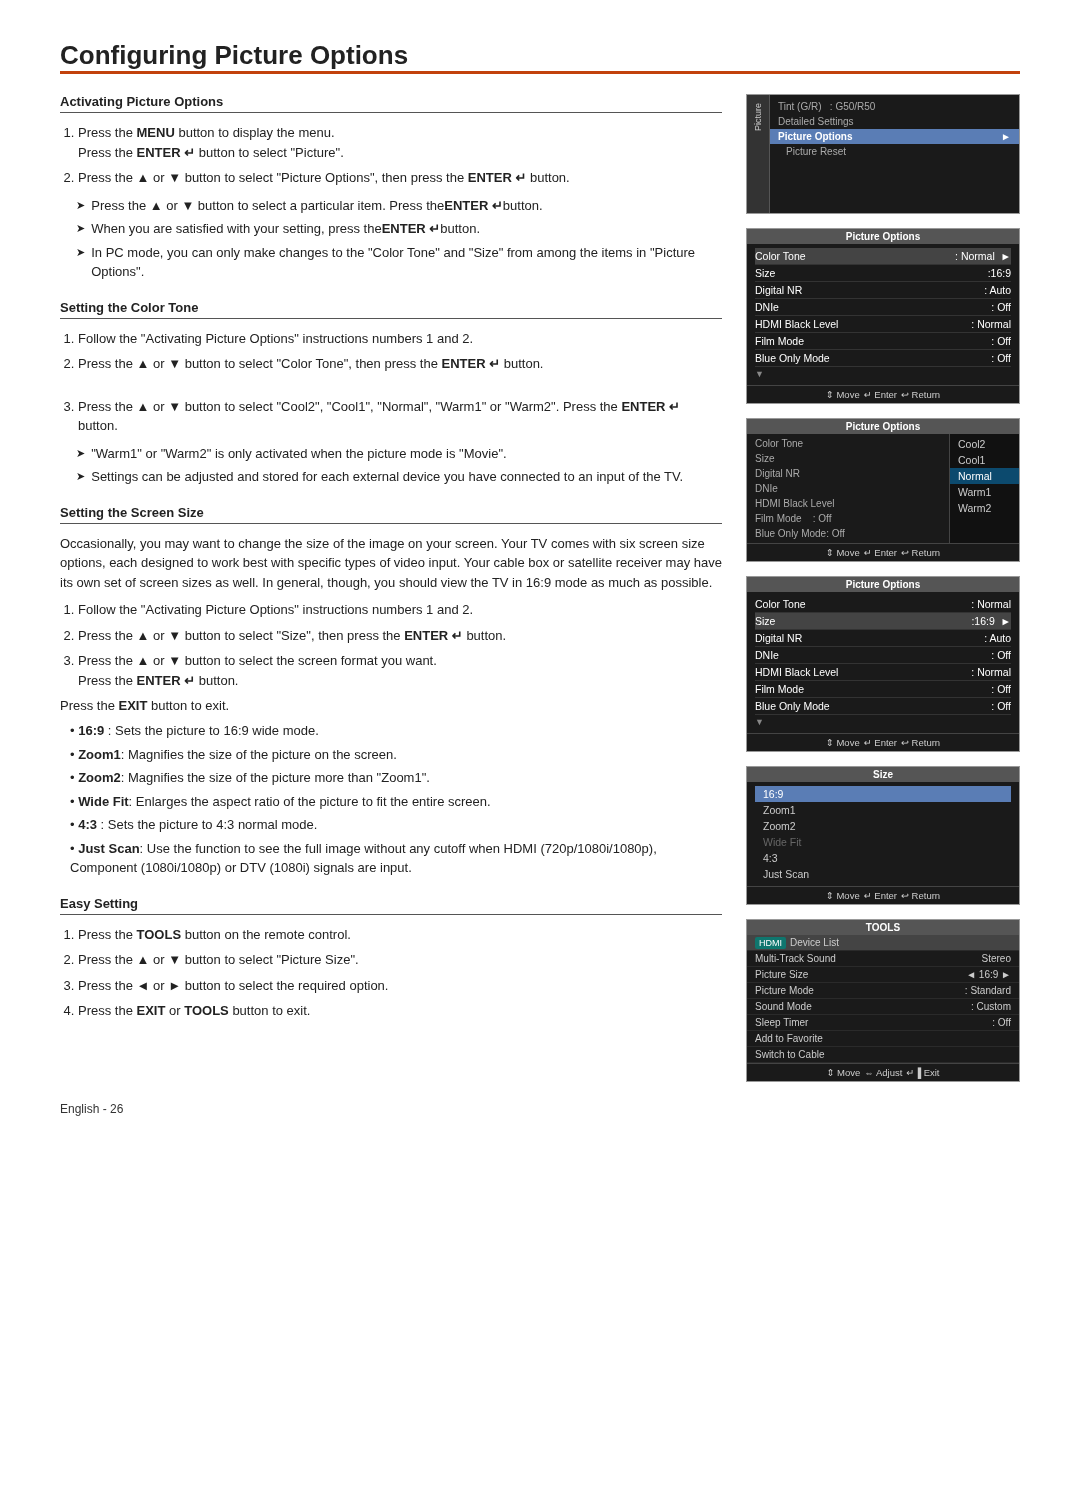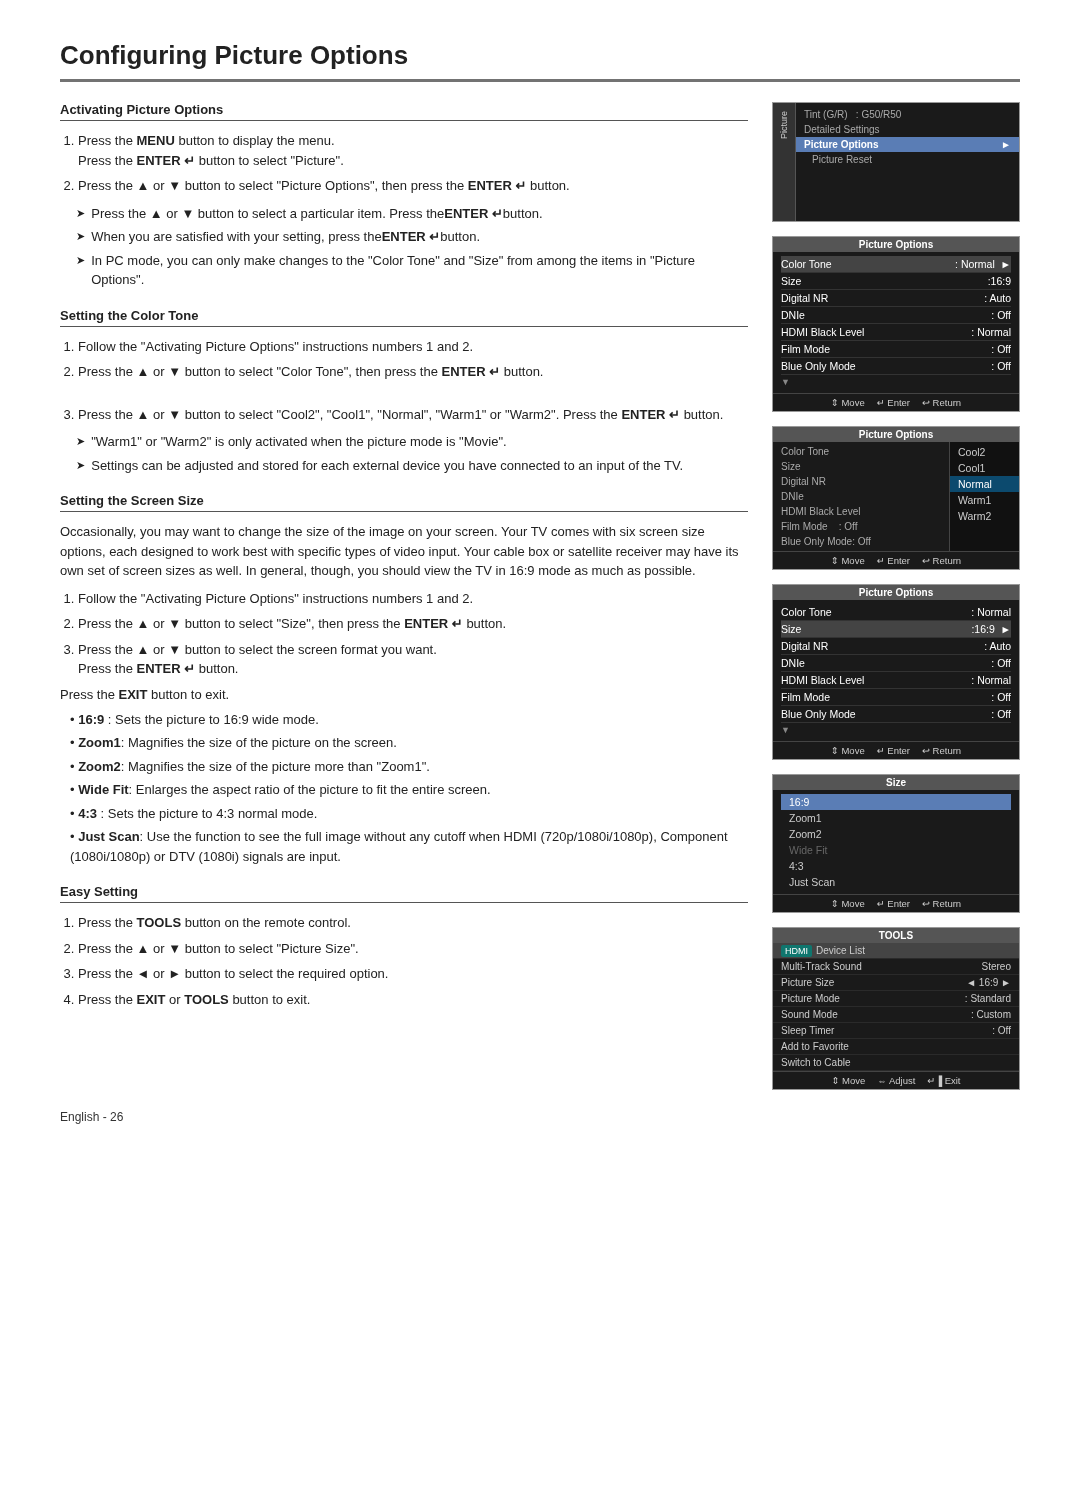--- a/index.html
+++ b/index.html
@@ -9,36 +9,35 @@
       background: #fff;
       color: #222;
       width: 1080px;
       min-height: 1488px;
       padding: 40px 60px;
     }
 
     h1.page-title {
       font-size: 26px;
       font-weight: bold;
-      border-bottom: 3px solid #737373;
-      padding-bottom: 8px;
+      border-bottom: 3px solid #c2410c;
       margin-bottom: 20px;
     }
 
     .main-layout {
       display: flex;
       gap: 24px;
     }
 
     .left-col {
       flex: 1;
     }
 
     .right-col {
-      width: 248px;
+      width: 274px;
       flex-shrink: 0;
       display: flex;
       flex-direction: column;
       gap: 12px;
     }
 
     .section-title {
       font-size: 13px;
       font-weight: bold;
       border-bottom: 1px solid #555;
@@ -127,21 +126,21 @@
       border-bottom: none;
     }
 
     .tv-row.highlighted {
       background: #444;
     }
 
     .tv-footer {
       display: flex;
       justify-content: center;
-      gap: 12px;
+      gap: 4px;
       font-size: 9.5px;
       color: #ccc;
       padding: 3px 6px;
       border-top: 1px solid #444;
     }
 
     .english-footer {
       text-align: left;
       margin-top: 20px;
       font-size: 12px;

